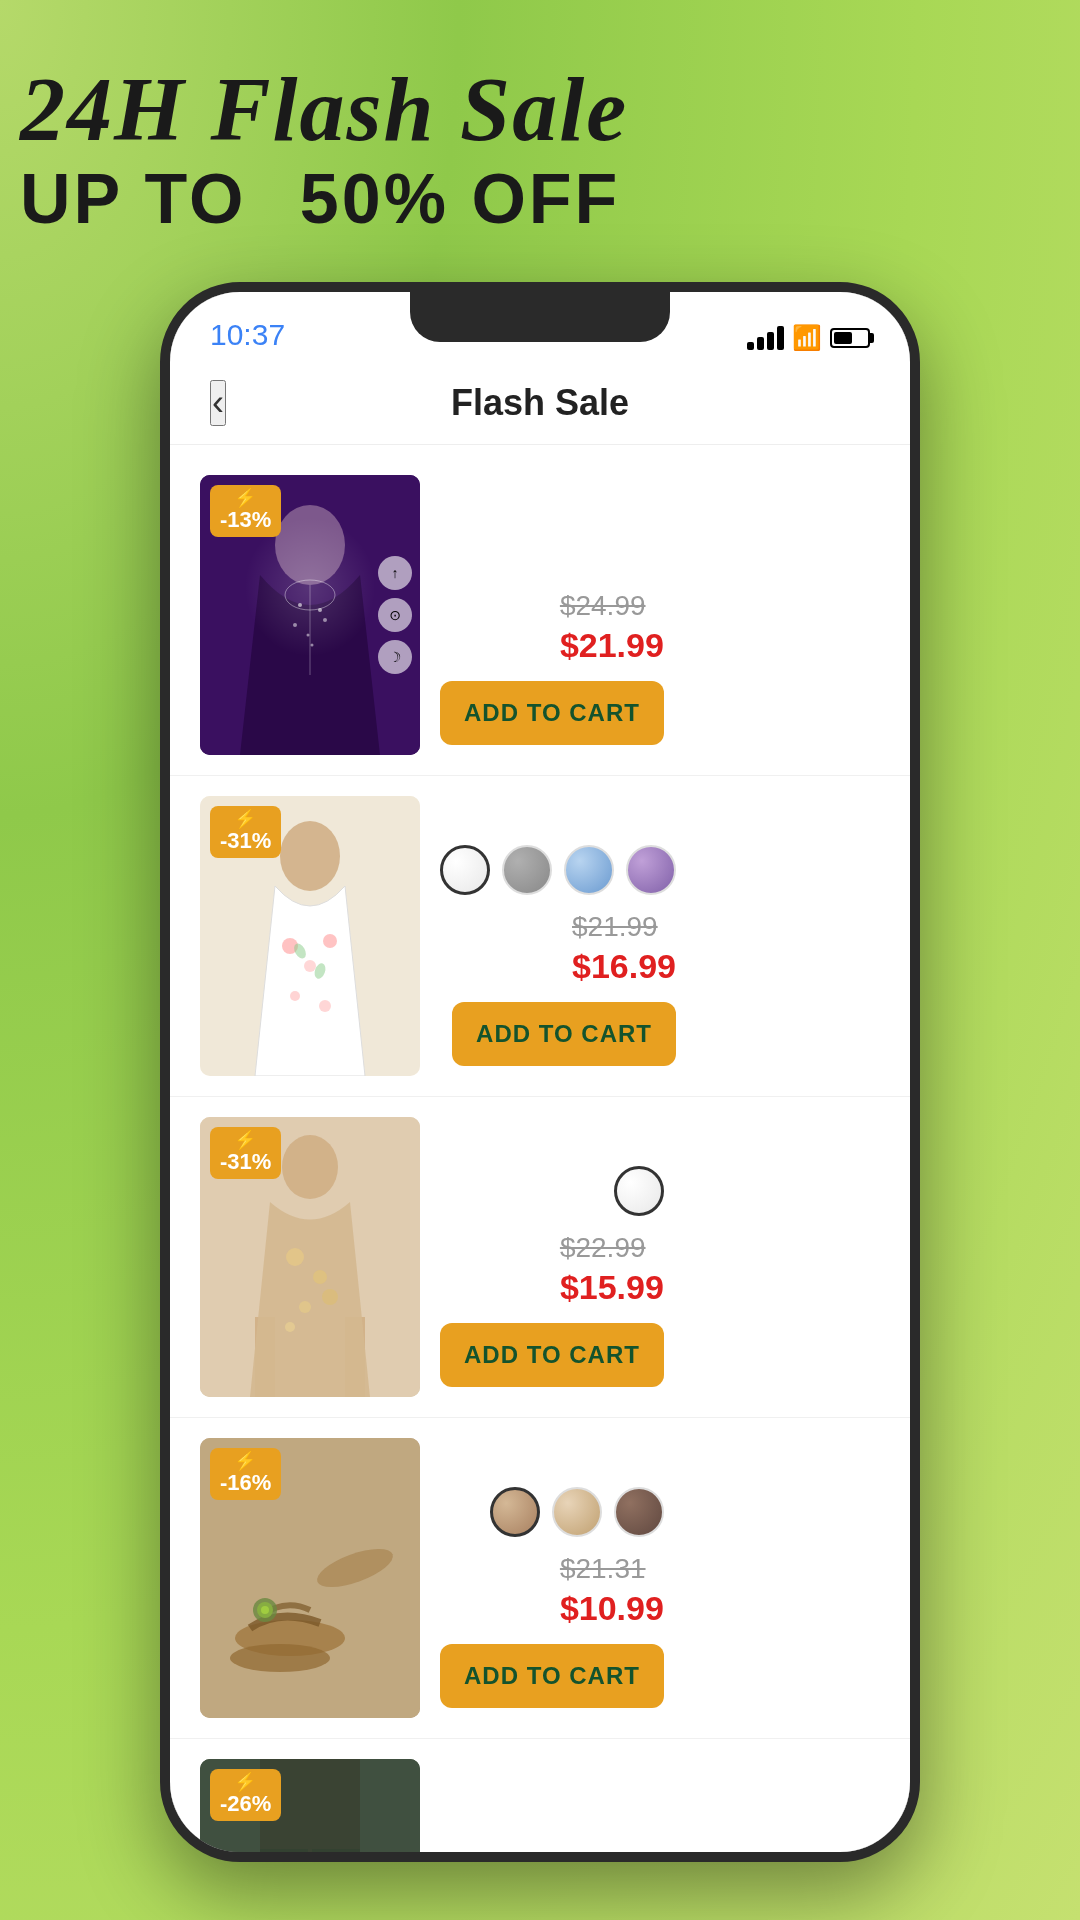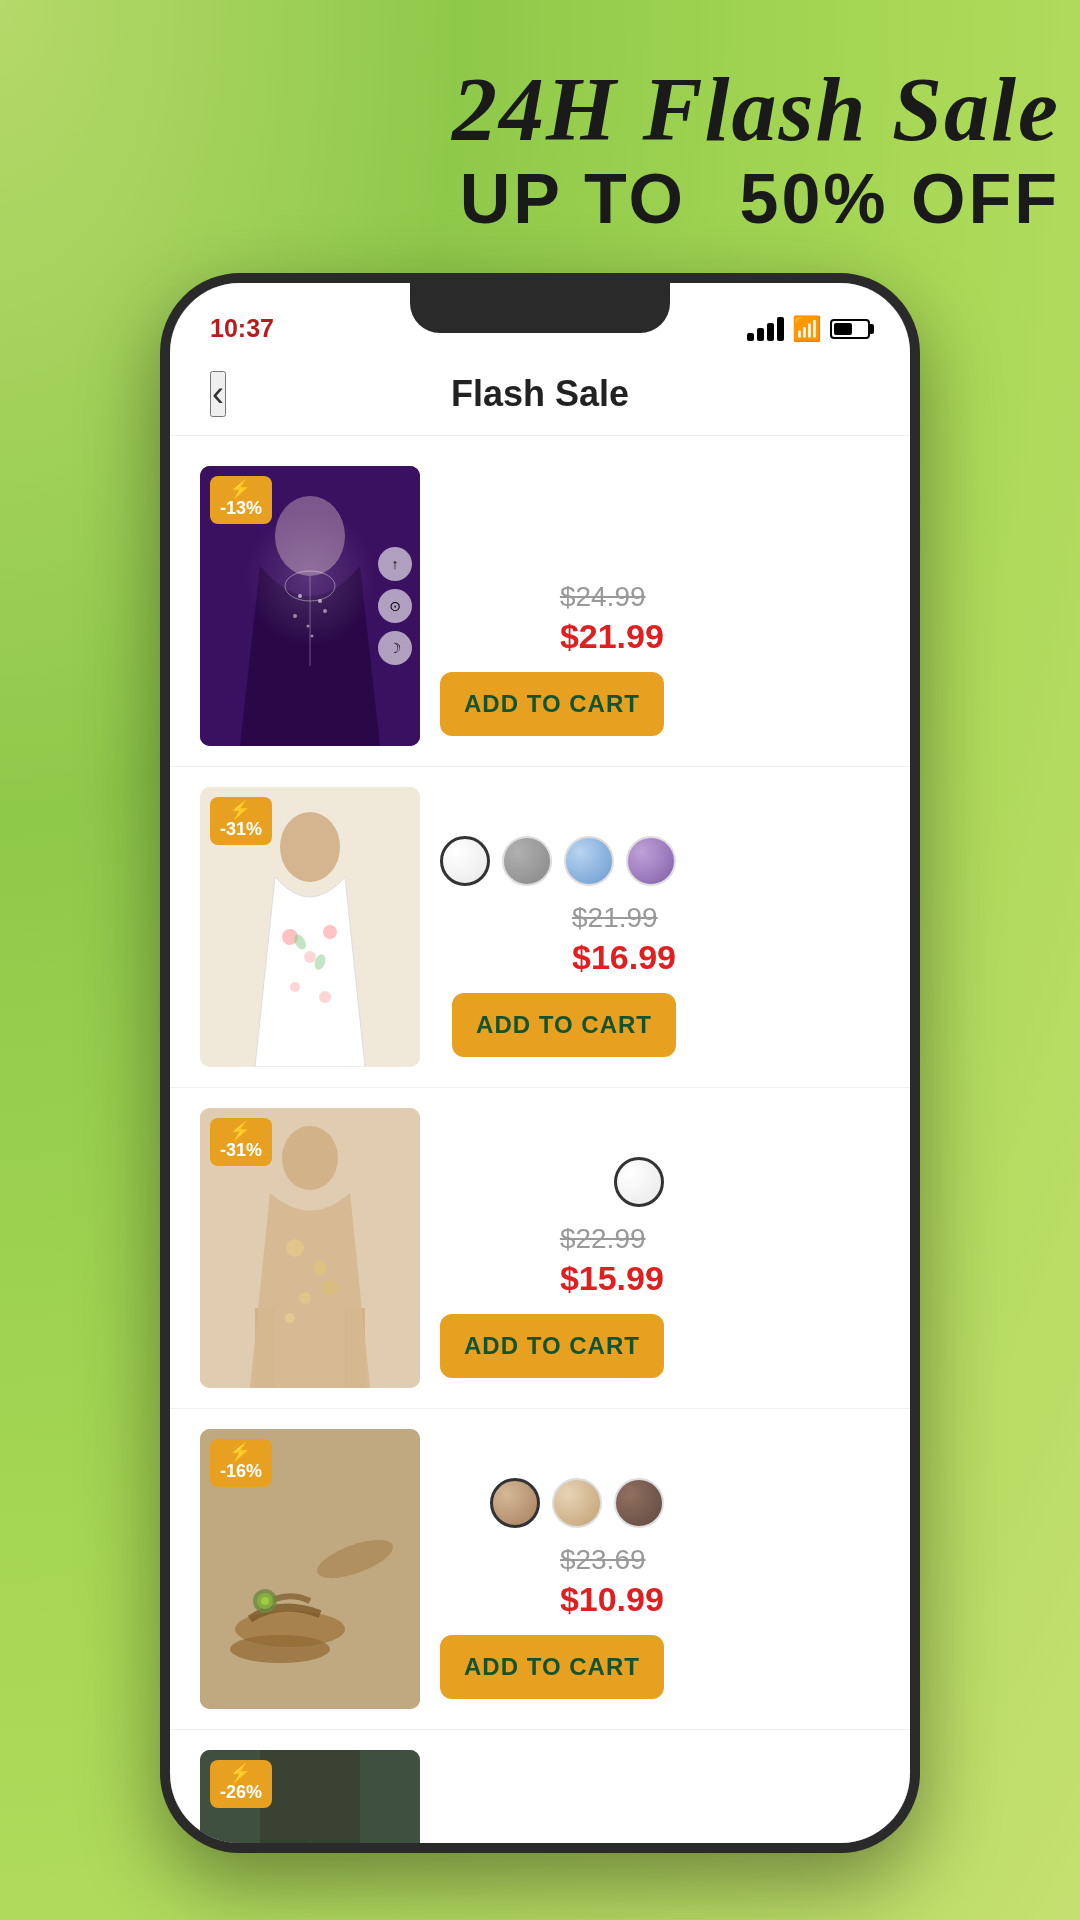--- a/index.html
+++ b/index.html
@@ -11,22 +11,22 @@
       background: radial-gradient(ellipse at top left, #b5d96a 0%, #8fc94a 30%, #a8d855 60%, #c5e070 100%);
       display: flex;
       flex-direction: column;
       align-items: center;
       font-family: -apple-system, BlinkMacSystemFont, 'Helvetica Neue', Arial, sans-serif;
       overflow: hidden;
     }
 
     .banner-area {
       width: 100%;
-      text-align: right;
-      padding: 60px 20px 34px;
+      text-align: left;
+      padding: 60px 20px 43px;
     }
 
     .banner-title {
       font-size: 90px;
       font-weight: 900;
       color: #1a1a1a;
       font-style: italic;
       letter-spacing: 2px;
       line-height: 1.1;
       font-family: Georgia, serif;
@@ -79,23 +79,23 @@
       height: 70px;
       display: flex;
       justify-content: space-between;
       align-items: flex-end;
       padding: 0 40px 10px;
       z-index: 99;
       background: white;
     }
 
     .status-time {
-      font-size: 25px;
-      font-weight: 700;
-      color: #b91c1c;
+      font-size: 30px;
+      font-weight: 400;
+      color: #3b82f6;
     }
 
     .status-icons {
       display: flex;
       align-items: center;
       gap: 8px;
     }
 
     .signal-bars {
       display: flex;
@@ -219,21 +219,21 @@
       align-items: center;
       z-index: 10;
     }
 
     .discount-badge .lightning {
       font-size: 18px;
       line-height: 1;
     }
 
     .discount-badge .pct {
-      font-size: 18px;
+      font-size: 22px;
       font-weight: 700;
       line-height: 1.2;
     }
 
     
     .side-icons {
       position: absolute;
       right: 8px;
       top: 50%;
       transform: translateY(-50%);
@@ -521,21 +521,21 @@
             <span class="pct">-16%</span>
           </div>
         </div>
         <div class="product-right">
           <div class="color-swatches">
             <div class="swatch swatch-tan swatch-selected"></div>
             <div class="swatch swatch-beige"></div>
             <div class="swatch swatch-brown"></div>
           </div>
           <div class="prices">
-            <span class="original-price">$23.69</span>
+            <span class="original-price">$21.31</span>
             <span class="sale-price">$10.99</span>
           </div>
           <button class="add-to-cart-btn">ADD TO CART</button>
         </div>
       </div>
 
       <div class="product-item" style="padding-bottom:0;">
         <div class="product-image-wrap" style="height:200px;">
           <div style="width:100%;height:100%;background:linear-gradient(to bottom,#4a5a40,#384830);">
             <svg width="100%" height="200" viewBox="0 0 220 200" xmlns="http://www.w3.org/2000/svg">

